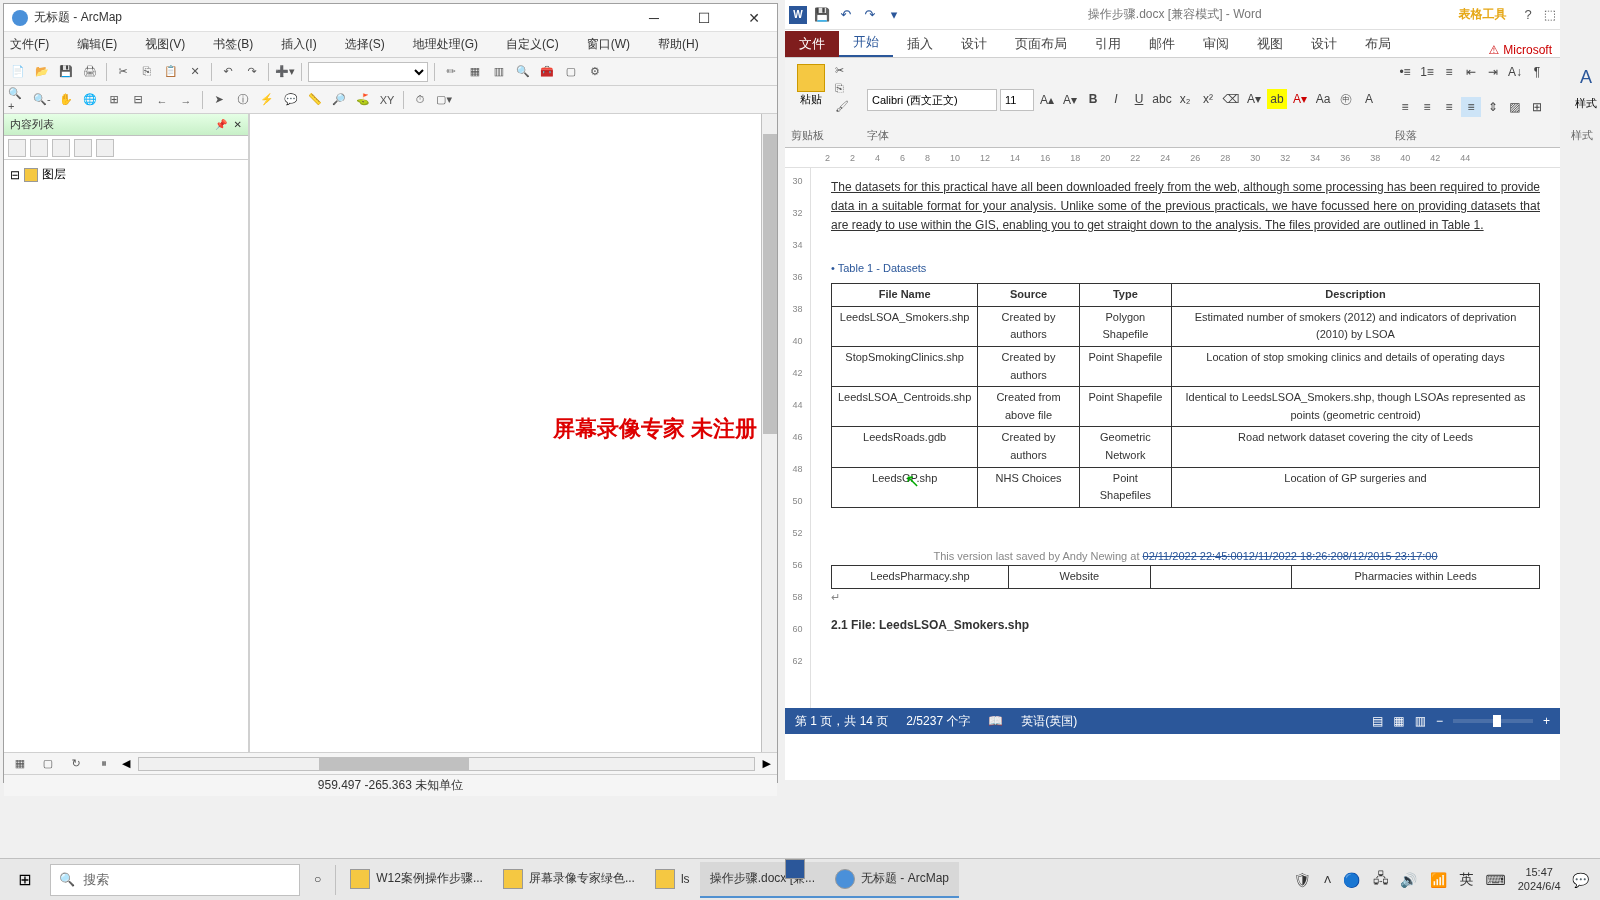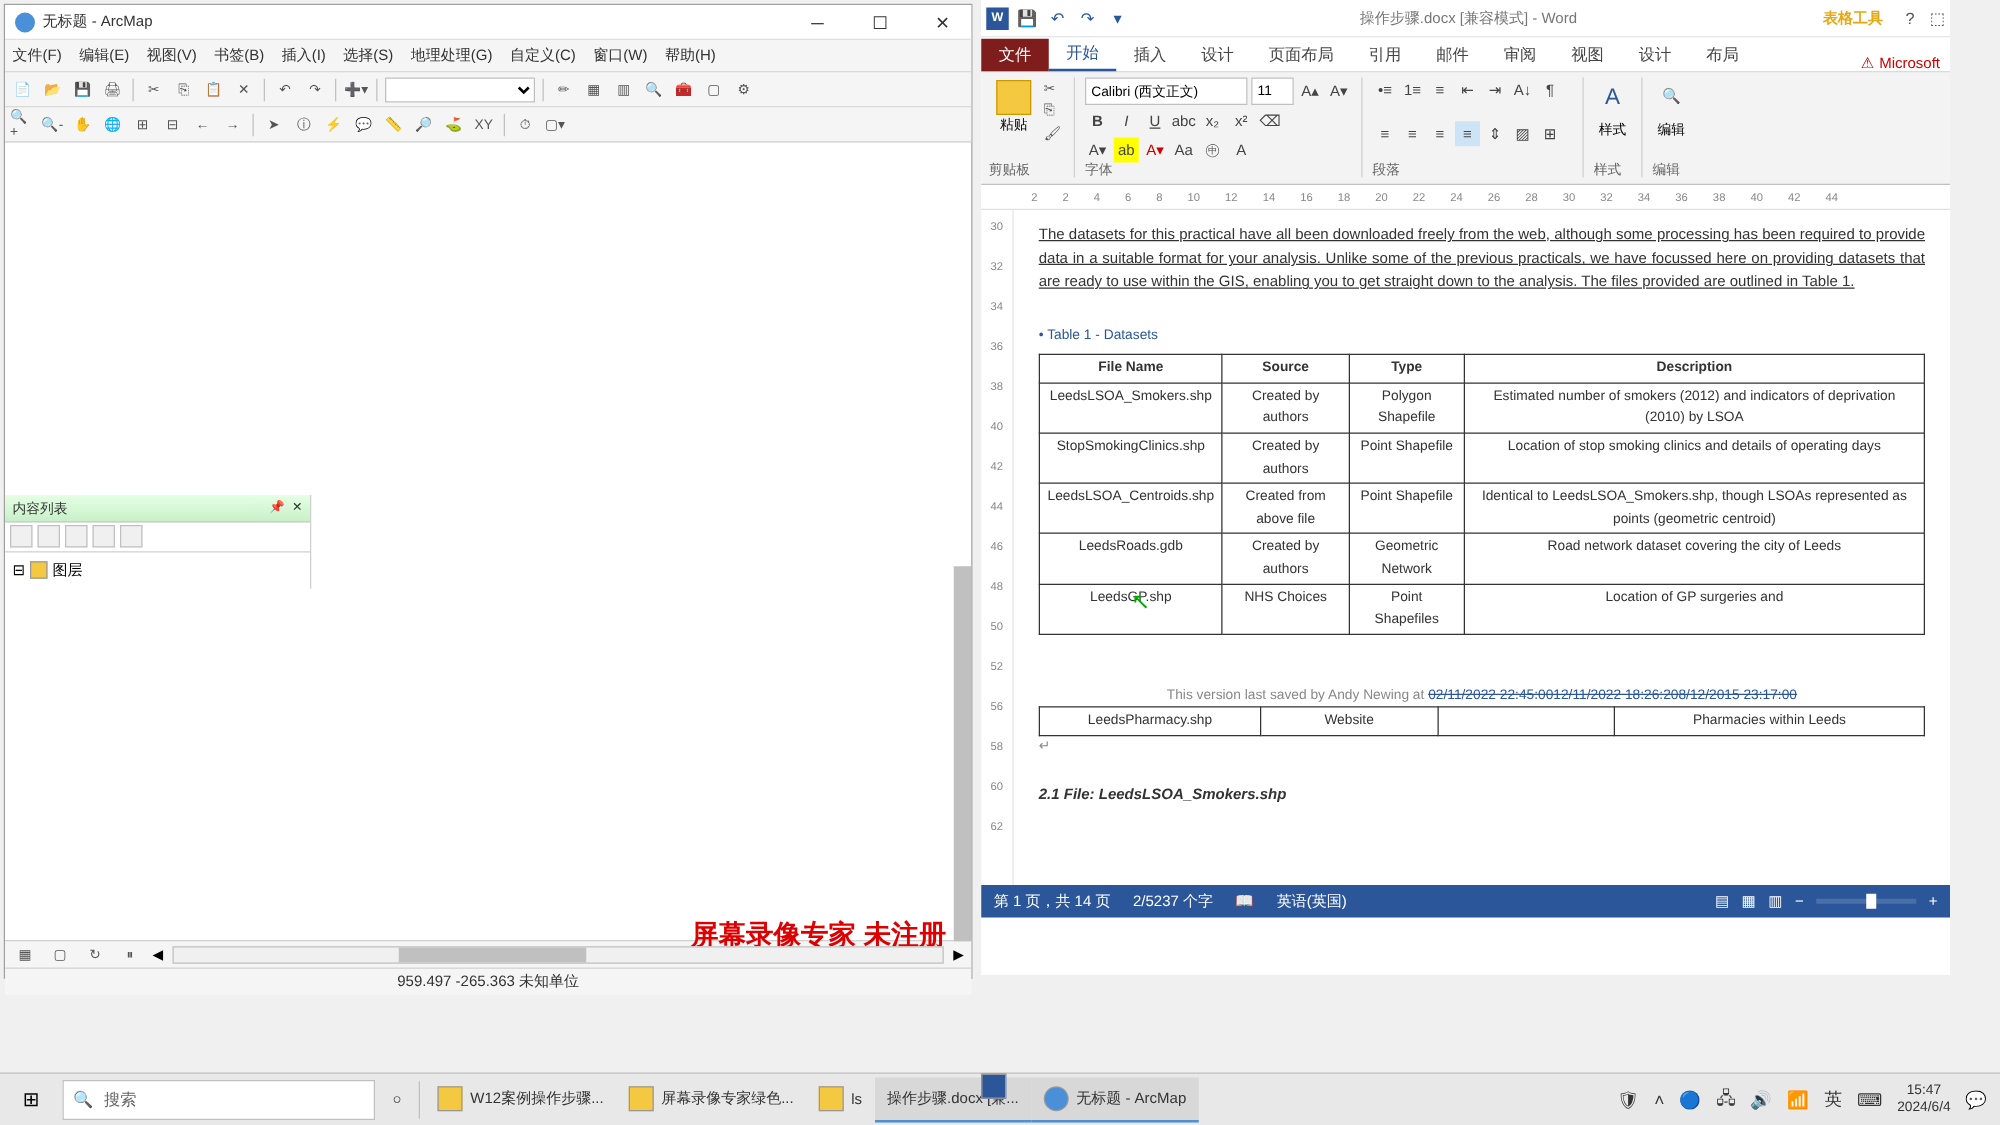--- a/index.html
+++ b/index.html
@@ -5,29 +5,29 @@
 *{margin:0;padding:0;box-sizing:border-box;font-family:"Microsoft YaHei","Segoe UI",Arial,sans-serif;}
 body{width:1600px;height:900px;overflow:hidden;background:#f0f0f0;position:relative;}
 
 
 .arcmap{position:absolute;left:3px;top:3px;width:775px;height:780px;background:#fff;border:1px solid #a0a0a0;}
 .arcmap-titlebar{height:28px;background:#fff;display:flex;align-items:center;padding:0 8px;border-bottom:1px solid #e0e0e0;}
 .arcmap-icon{width:16px;height:16px;background:#4a90d9;border-radius:50%;margin-right:6px;}
 .arcmap-title{font-size:12px;color:#333;}
 .win-controls{margin-left:auto;display:flex;gap:20px;}
 .win-btn{width:30px;height:22px;display:flex;align-items:center;justify-content:center;font-size:14px;color:#333;cursor:pointer;}
-.arcmap-menubar{height:26px;display:flex;align-items:center;padding:0 6px;gap:14px;font-size:12px;background:#f5f5f5;border-bottom:1px solid #d0d0d0;}
+.arcmap-menubar{height:26px;display:flex;align-items:center;padding:0 6px;gap:28px;font-size:12px;background:#f5f5f5;border-bottom:1px solid #d0d0d0;}
 .menu-item{color:#333;cursor:pointer;}
 .arcmap-toolbar{height:28px;display:flex;align-items:center;padding:0 4px;gap:4px;background:#f5f5f5;border-bottom:1px solid #d0d0d0;}
 .arcmap-toolbar2{height:28px;display:flex;align-items:center;padding:0 4px;gap:4px;background:#f5f5f5;border-bottom:1px solid #d0d0d0;}
 .tb-icon{width:20px;height:20px;display:flex;align-items:center;justify-content:center;font-size:11px;cursor:pointer;color:#555;}
 .tb-sep{width:1px;height:18px;background:#c0c0c0;margin:0 2px;}
 .tb-combo{width:120px;height:20px;border:1px solid #c0c0c0;background:#fff;font-size:11px;}
 
-.arcmap-body{display:flex;height:calc(100% - 140px);align-items:center;}
+.arcmap-body{display:flex;height:calc(100% - 140px);}
 .toc-panel{width:245px;border-right:1px solid #d0d0d0;display:flex;flex-direction:column;}
 .toc-header{height:22px;background:linear-gradient(#e5ffe5,#c8f0c8);border-bottom:1px solid #c0c0c0;display:flex;align-items:center;padding:0 6px;font-size:11px;color:#333;}
 .toc-header-btns{margin-left:auto;display:flex;gap:6px;font-size:10px;}
 .toc-toolbar{height:24px;border-bottom:1px solid #d0d0d0;display:flex;align-items:center;padding:0 4px;gap:4px;}
 .toc-tbicon{width:18px;height:18px;border:1px solid #c0c0c0;background:#f0f0f0;}
 .toc-tree{padding:6px;font-size:12px;}
 .toc-layer{display:flex;align-items:center;gap:4px;}
 .toc-layericon{width:14px;height:14px;background:#f5c842;border:1px solid #999;}
 
 .map-canvas{flex:1;background:#fff;position:relative;border-left:1px solid #d0d0d0;}
@@ -74,21 +74,21 @@
 .word-doc{height:540px;overflow:hidden;background:#f0f0f0;display:flex;position:relative;}
 .word-vruler{width:26px;background:#fff;border-right:1px solid #e0e0e0;display:flex;flex-direction:column;align-items:center;font-size:9px;color:#888;padding-top:8px;gap:22px;}
 .word-page{flex:1;background:#fff;padding:10px 20px;font-size:12px;color:#333;line-height:1.6;position:relative;}
 .doc-para{text-align:justify;margin-bottom:24px;text-decoration:underline;}
 .table-caption{font-size:11px;color:#2b579a;margin:6px 0;}
 .doc-table{width:100%;border-collapse:collapse;font-size:11px;}
 .doc-table th,.doc-table td{border:1px solid #333;padding:2px 6px;text-align:center;vertical-align:top;}
 .doc-table th{font-weight:bold;}
 .doc-footer{font-size:11px;color:#888;margin-top:40px;text-align:center;}
 .doc-footer a{color:#2b579a;text-decoration:line-through;}
-.doc-section{font-size:12px;font-weight:bold;margin-top:20px;font-style:italic;}
+.doc-section{font-size:12px;font-weight:bold;margin-top:10px;}
 
 .word-status{height:26px;background:#2b579a;color:#fff;display:flex;align-items:center;padding:0 10px;font-size:12px;gap:18px;}
 .word-status-right{margin-left:auto;display:flex;align-items:center;gap:10px;}
 .zoom-slider{width:80px;height:4px;background:#4a6fa8;position:relative;}
 .zoom-thumb{position:absolute;left:40px;top:-4px;width:8px;height:12px;background:#fff;}
 
 .cursor-arrow{position:absolute;left:905px;top:470px;font-size:18px;color:#0a0;z-index:100;pointer-events:none;}
 
 
 .taskbar{position:absolute;left:0;bottom:0;width:1600px;height:42px;background:#e8e8e8;border-top:1px solid #c0c0c0;display:flex;align-items:center;padding:0 4px;gap:4px;}
@@ -266,21 +266,21 @@
         <div class="mini-icons">
           <div class="mini-icon">✂</div>
           <div class="mini-icon">⎘</div>
           <div class="mini-icon">🖌</div>
         </div>
       </div>
       <div class="ribbon-group-label">剪贴板</div>
     </div>
     <div class="rg-vsep"></div>
     <div class="ribbon-group">
-      <div class="rg-body" style="flex-direction:column;gap:3px;">
+      <div class="rg-body" style="flex-direction:row;gap:3px;margin-top:27px;">
         <div class="font-row">
           <input class="font-combo" style="width: 130px;" value="Calibri (西文正文)">
           <input class="font-combo" style="width: 34px;" value="11">
           <div class="fmt-btn">A▴</div>
           <div class="fmt-btn">A▾</div>
         </div>
         <div class="font-row">
           <div class="fmt-btn" style="font-weight:bold;">B</div>
           <div class="fmt-btn" style="font-style:italic;">I</div>
           <div class="fmt-btn" style="text-decoration:underline;">U</div>

